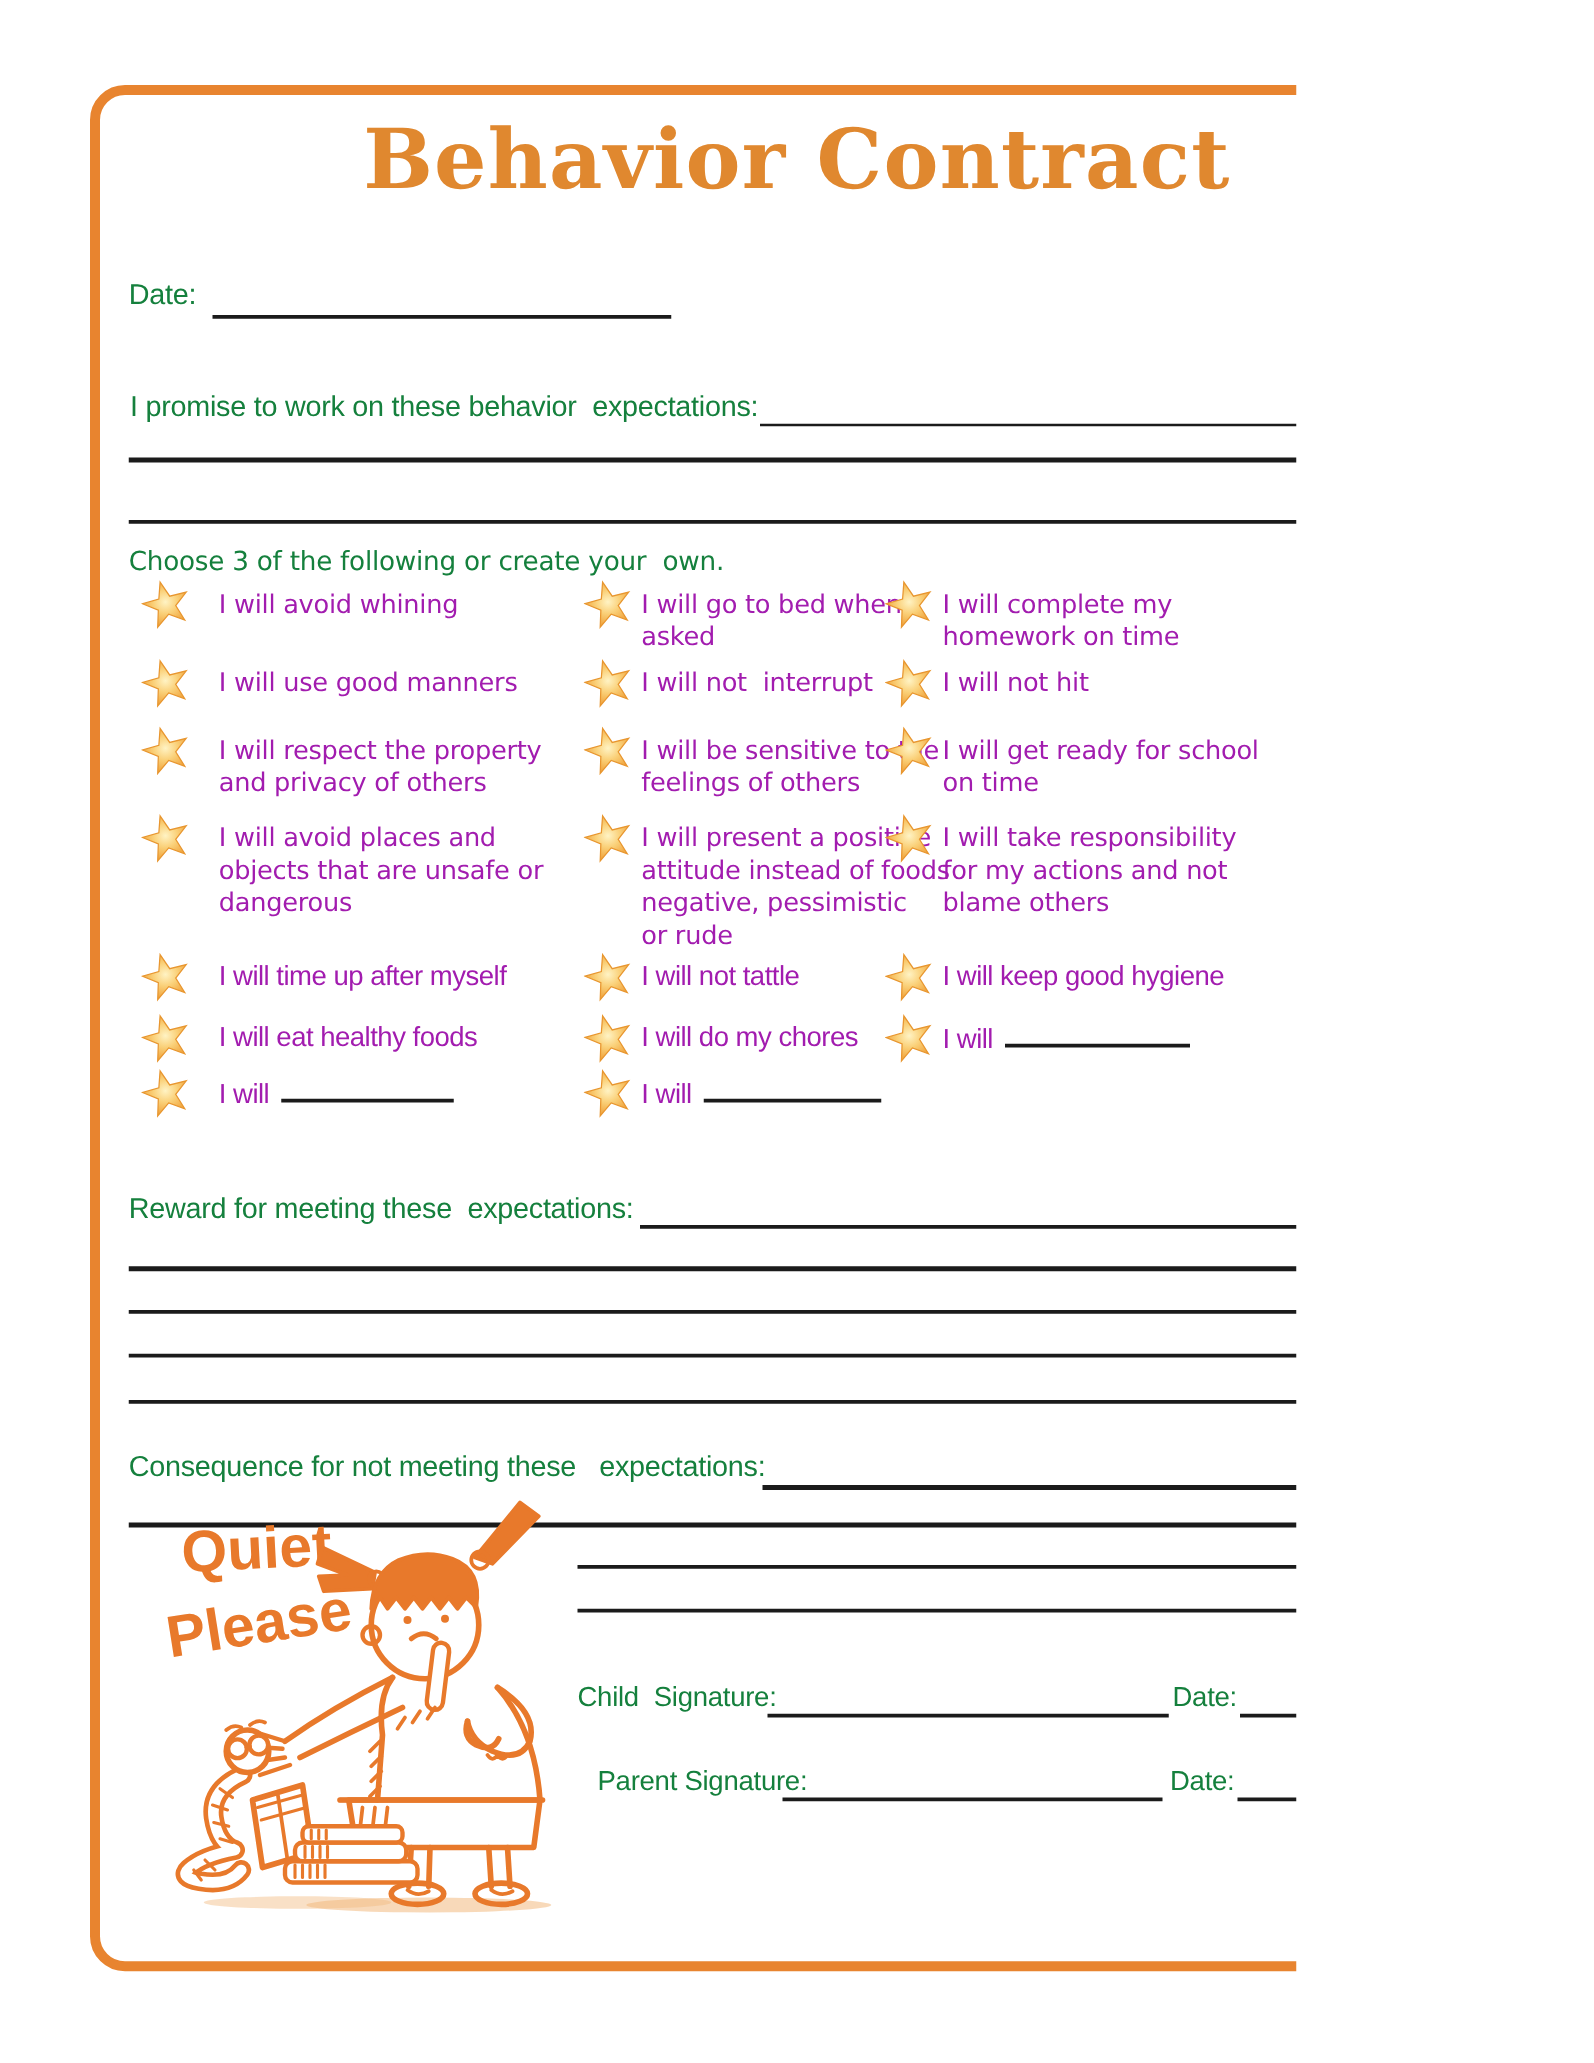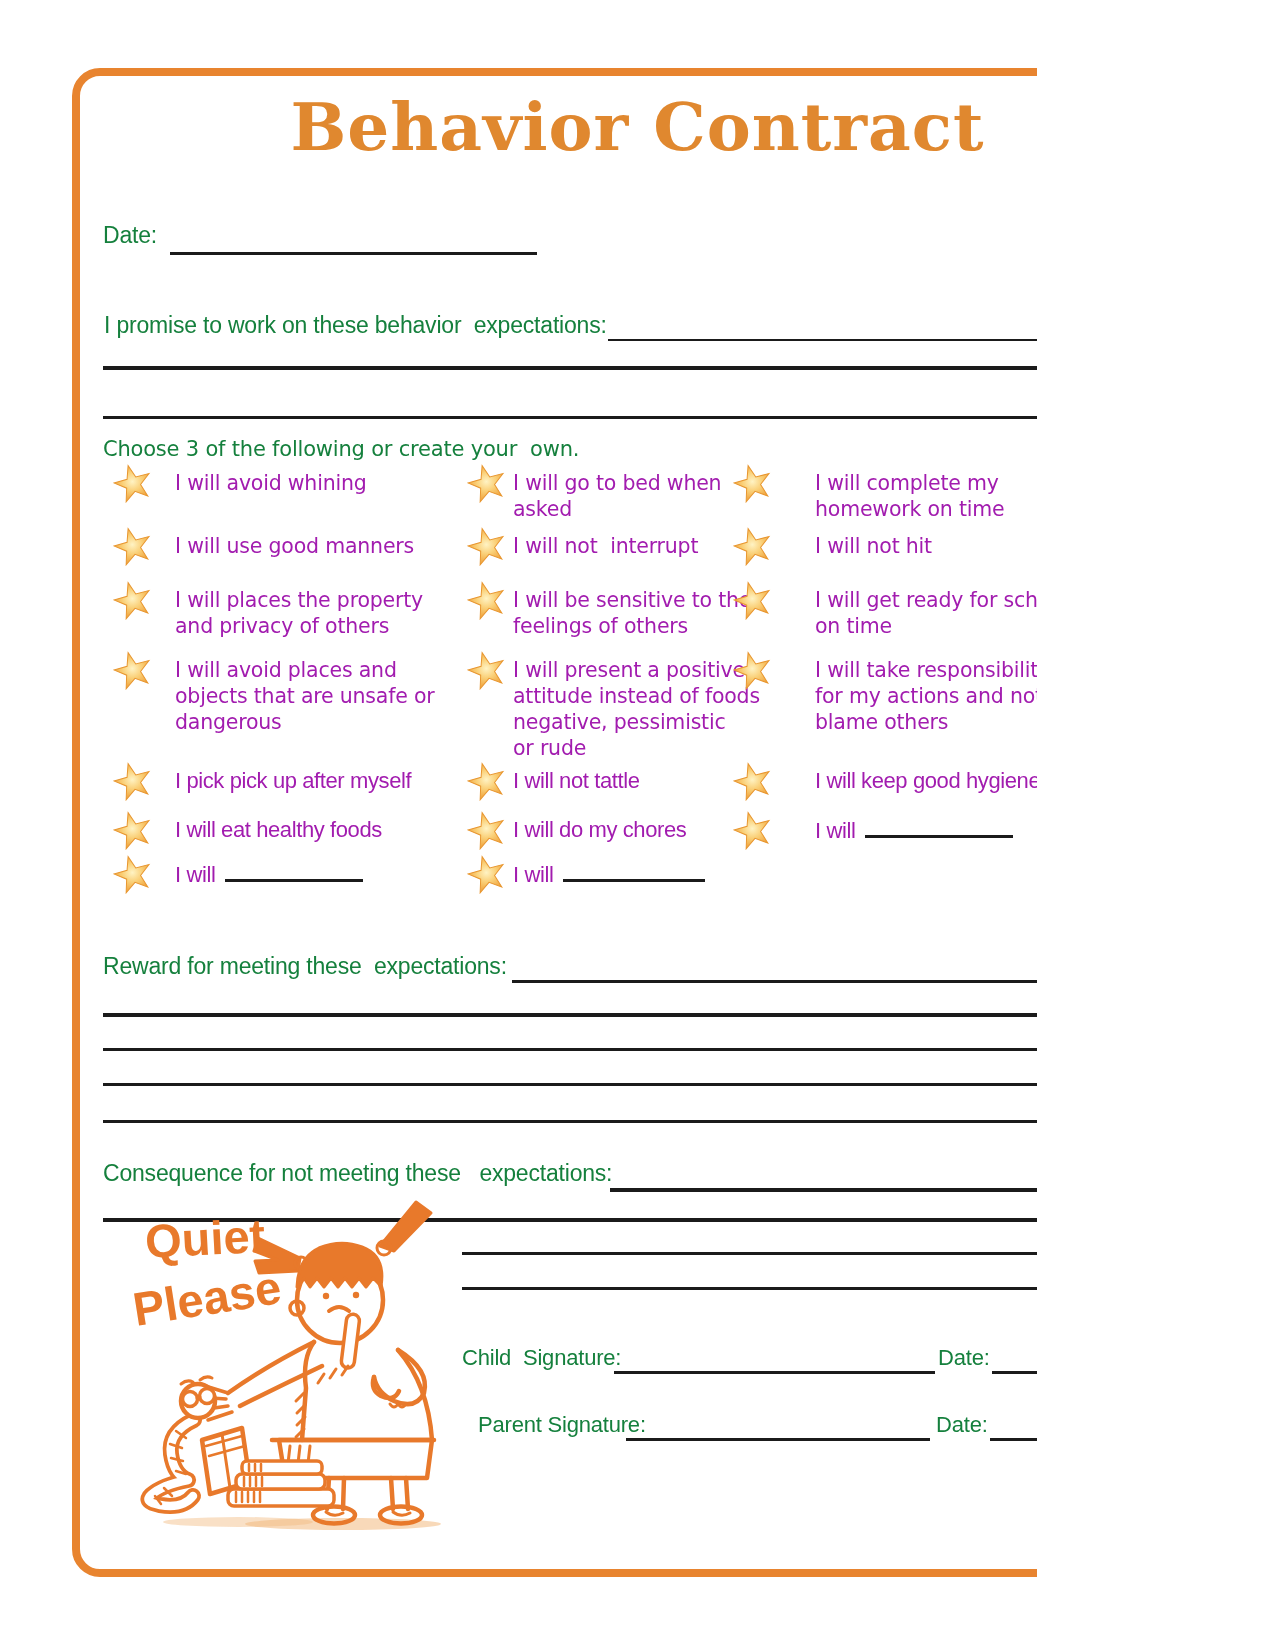--- a/index.html
+++ b/index.html
@@ -16,21 +16,21 @@
   .row{position:absolute;left:0;top:0;width:1275px;}
   .cell{position:absolute;display:flex;align-items:flex-start;}
   .cell .star{width:40px;height:40px;flex:0 0 auto;margin-top:-6px;}
   .itm{white-space:pre;line-height:26px;color:#a21caf;}
   .itm.f1{font-family:"DejaVu Sans",sans-serif;font-size:20.5px;letter-spacing:-0.2px;}
   .itm.f2{font-family:"Liberation Sans",sans-serif;font-size:22px;letter-spacing:-0.4px;}
   .blank{display:inline-block;border-bottom:3px solid #1b1b1b;height:18px;margin-left:10px;
          vertical-align:baseline;}
   .c1{left:113px;} .c1 .star{margin-right:22px;}
   .c2{left:467px;justify-content:center;} .c2 .star{margin-right:6px;}
-  .c3{left:733px;gap:36px;} .c3 .star{margin-right:6px;}
+  .c3{left:708px;} .c3 .star{margin-right:6px;}
   .sig{font-size:22px;letter-spacing:-0.2px;}
   svg text{font-family:"Liberation Sans",sans-serif;}
 </style>
 </head>
 <body>
 
 <div class="page">
 
   <svg width="0" height="0" style="position:absolute" aria-hidden="true">
     <defs>
@@ -98,21 +98,21 @@
         </svg>
       <div class="itm f1">I will not hit</div>
     </div>
   </div>
 
   <div class="row" style="top:587px;">
     <div class="cell c1">
       <svg class="star" viewBox="0 0 40 40">
           <polygon points="20,1 24.5,13.9 38.1,14.1 27.2,22.4 31.2,35.4 20,27.6 8.8,35.4 12.8,22.4 1.9,14.1 15.5,13.9" transform="rotate(-15 20 20)" fill="url(#starGrad)" stroke="#E8962F" stroke-width="1"></polygon>
         </svg>
-      <div class="itm f1">I will places the property
+      <div class="itm f1">I will respect the property
 and privacy of others</div>
     </div>
     <div class="cell c2">
       <svg class="star" viewBox="0 0 40 40">
           <polygon points="20,1 24.5,13.9 38.1,14.1 27.2,22.4 31.2,35.4 20,27.6 8.8,35.4 12.8,22.4 1.9,14.1 15.5,13.9" transform="rotate(-15 20 20)" fill="url(#starGrad)" stroke="#E8962F" stroke-width="1"></polygon>
         </svg>
       <div class="itm f1">I will be sensitive to the
 feelings of others</div>
     </div>
     <div class="cell c3">
@@ -150,21 +150,21 @@
 for my actions and not
 blame others</div>
     </div>
   </div>
 
   <div class="row" style="top:768px;">
     <div class="cell c1">
       <svg class="star" viewBox="0 0 40 40">
           <polygon points="20,1 24.5,13.9 38.1,14.1 27.2,22.4 31.2,35.4 20,27.6 8.8,35.4 12.8,22.4 1.9,14.1 15.5,13.9" transform="rotate(-15 20 20)" fill="url(#starGrad)" stroke="#E8962F" stroke-width="1"></polygon>
         </svg>
-      <div class="itm f2">I pick pick up after myself</div>
+      <div class="itm f2">I will time up after myself</div>
     </div>
     <div class="cell c2">
       <svg class="star" viewBox="0 0 40 40">
           <polygon points="20,1 24.5,13.9 38.1,14.1 27.2,22.4 31.2,35.4 20,27.6 8.8,35.4 12.8,22.4 1.9,14.1 15.5,13.9" transform="rotate(-15 20 20)" fill="url(#starGrad)" stroke="#E8962F" stroke-width="1"></polygon>
         </svg>
       <div class="itm f2">I will not tattle</div>
     </div>
     <div class="cell c3">
       <svg class="star" viewBox="0 0 40 40">
           <polygon points="20,1 24.5,13.9 38.1,14.1 27.2,22.4 31.2,35.4 20,27.6 8.8,35.4 12.8,22.4 1.9,14.1 15.5,13.9" transform="rotate(-15 20 20)" fill="url(#starGrad)" stroke="#E8962F" stroke-width="1"></polygon>

